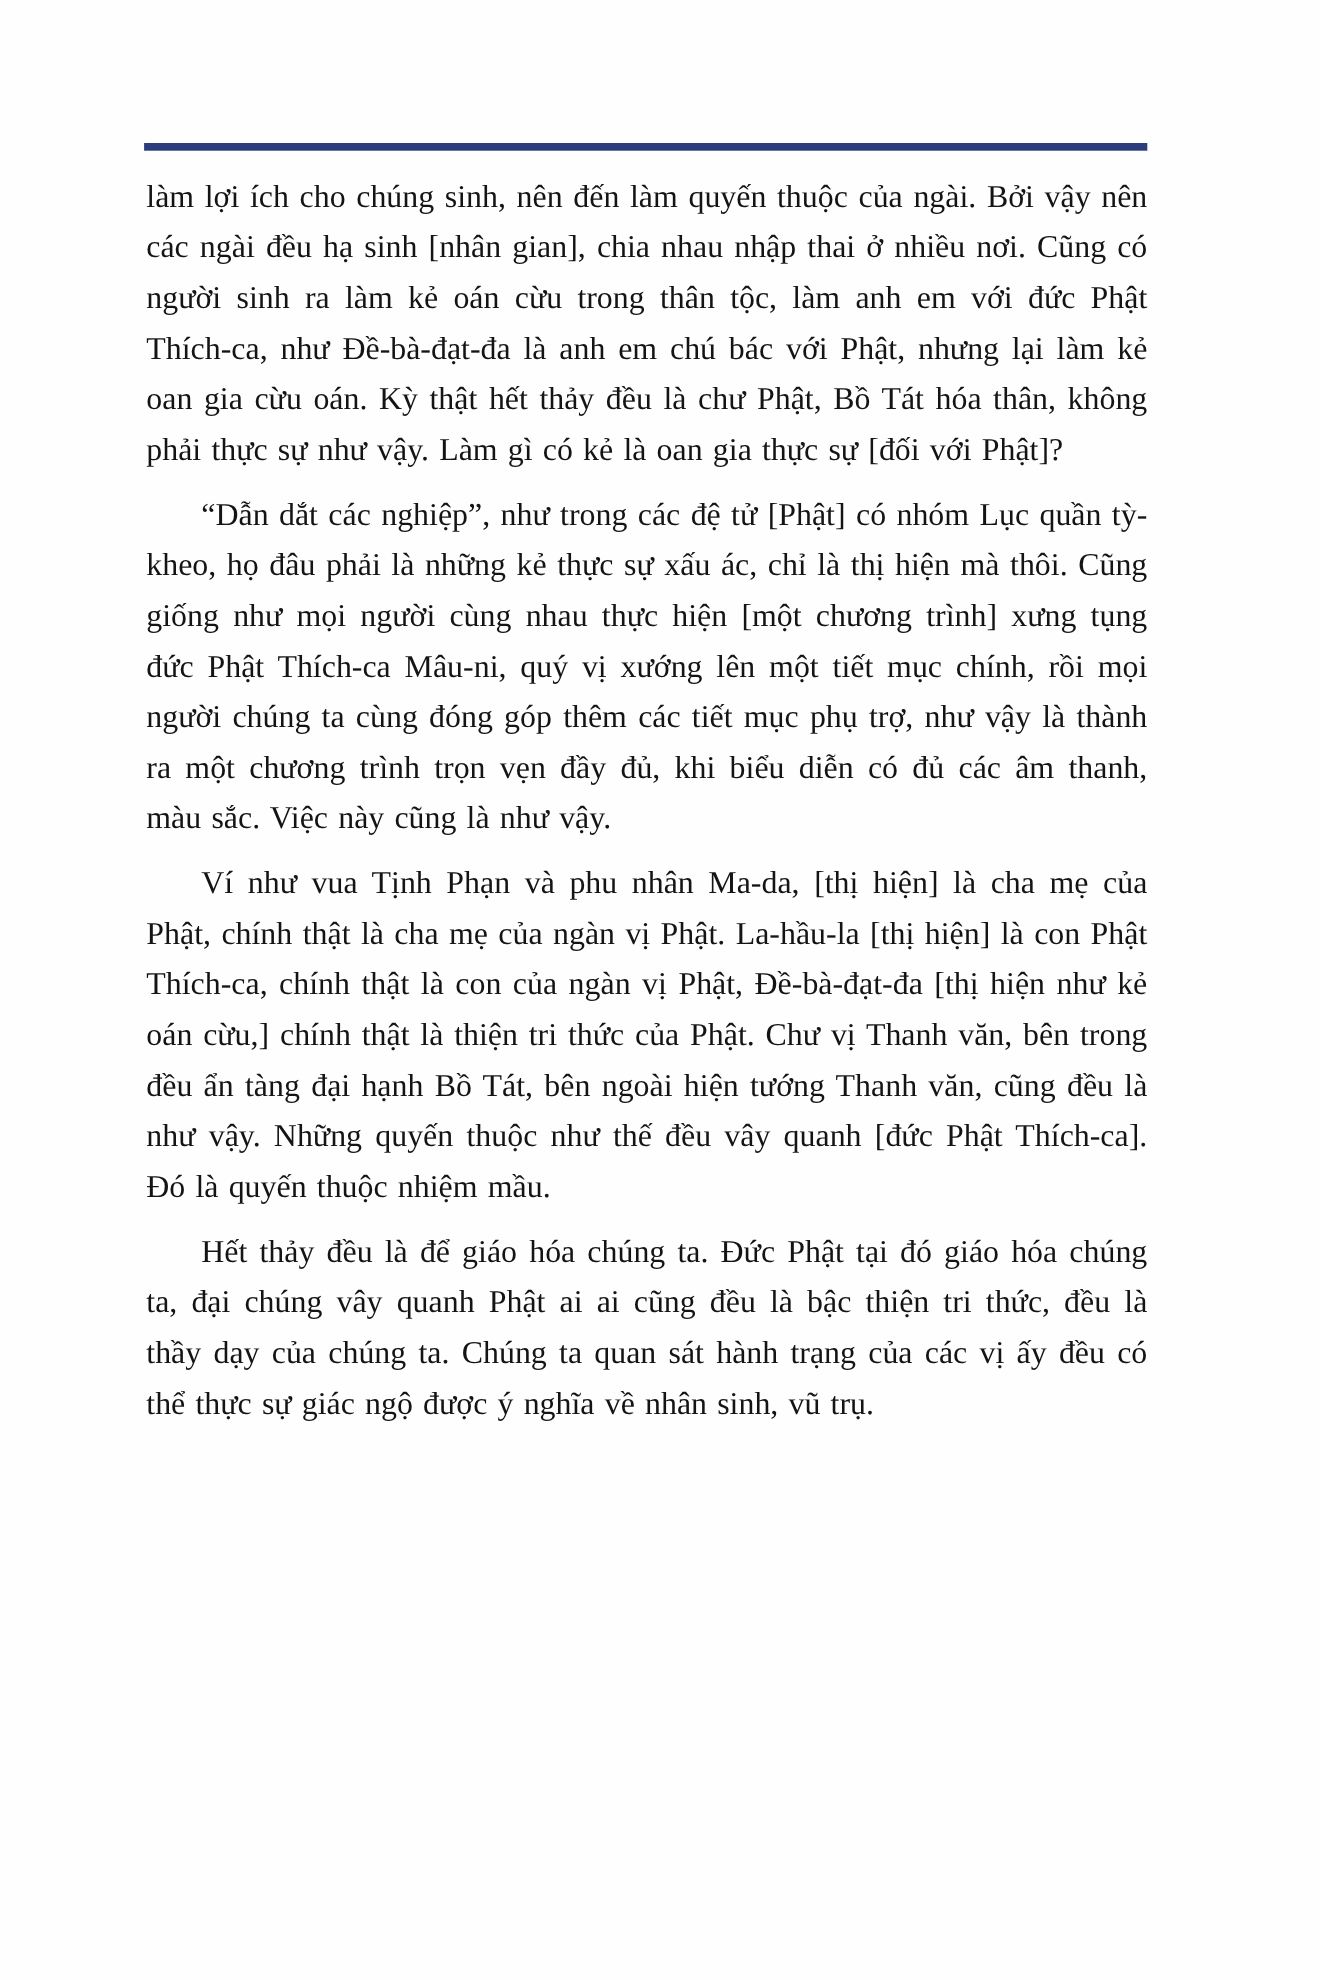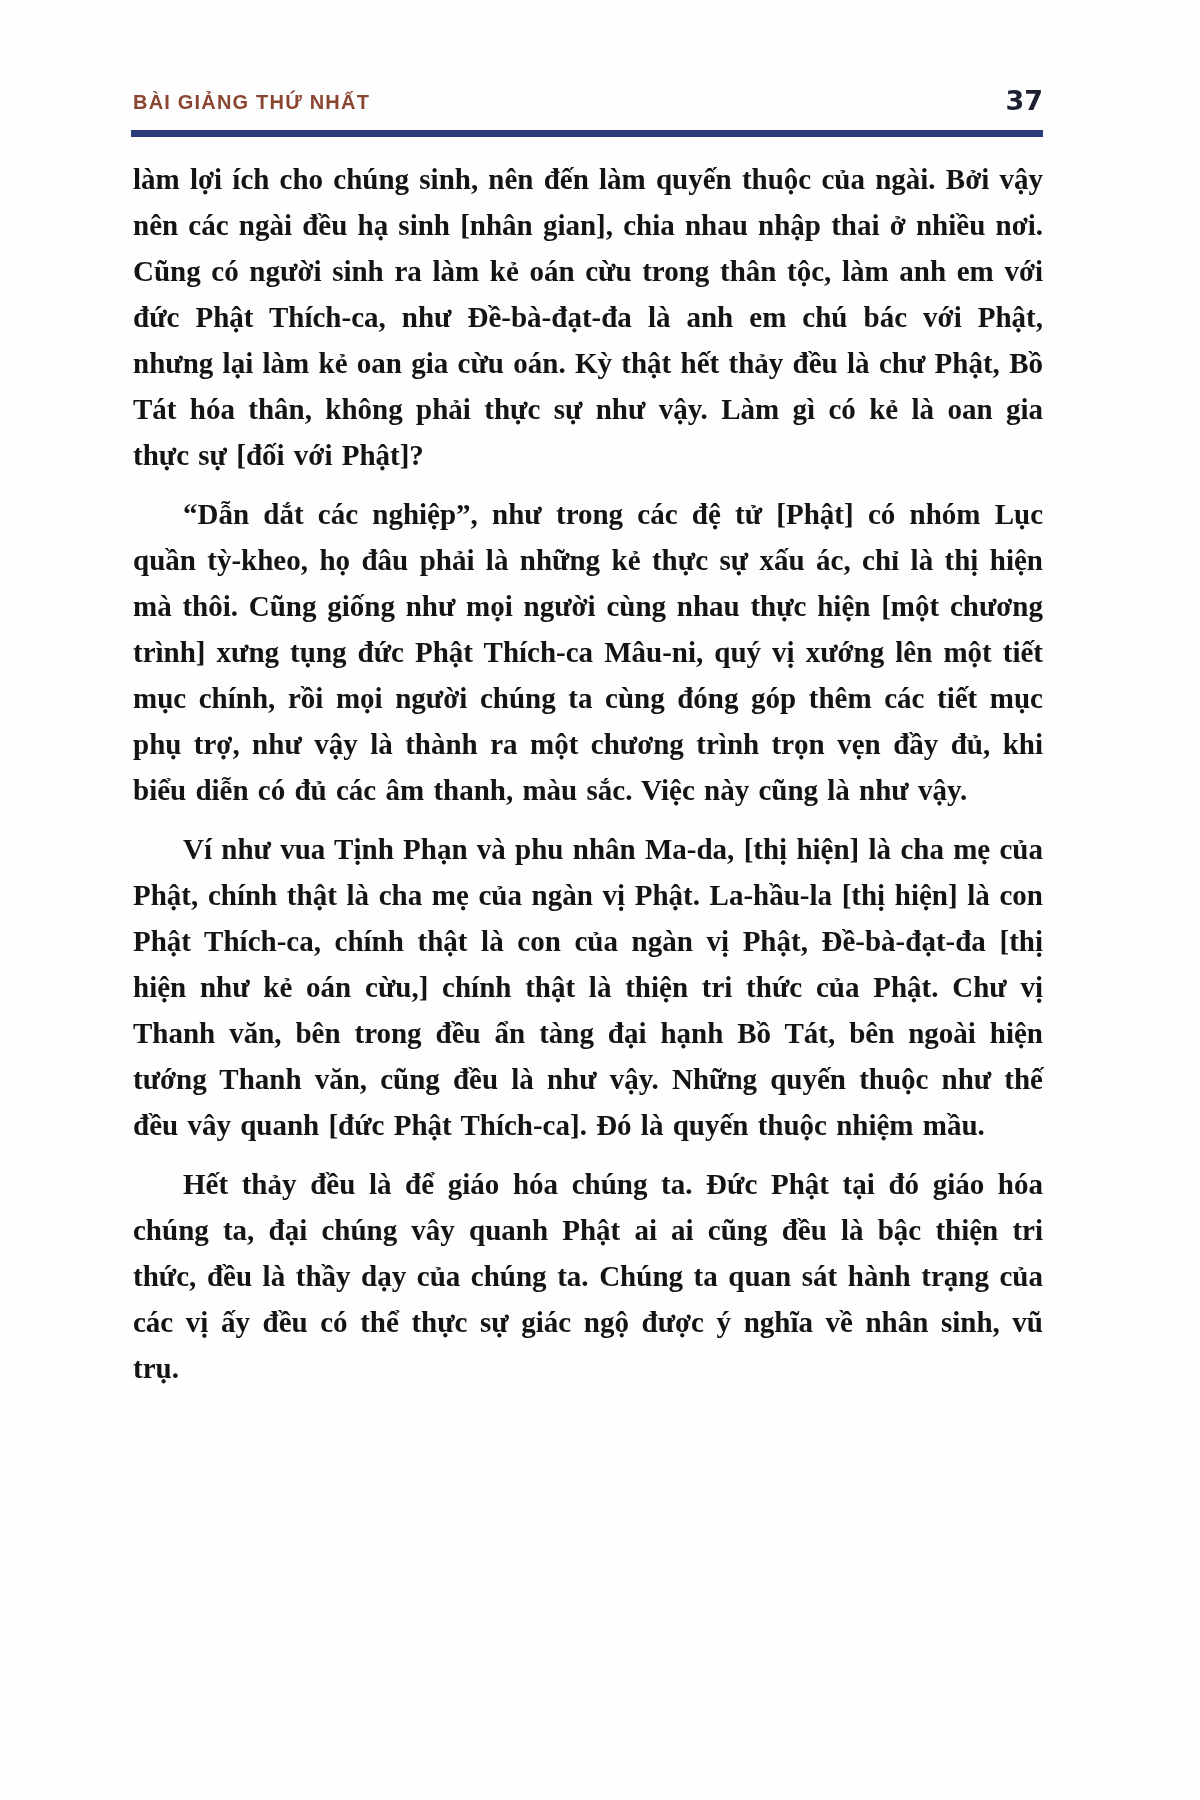--- a/index.html
+++ b/index.html
@@ -54,35 +54,30 @@
     top: 156px;
     width: 910px;
     font-size: 29px;
     line-height: 46px;
     text-align: justify;
     color: #141414;
     word-spacing: 2px;
   }
   .content p {
     margin: 0 0 13px 0;
-    font-weight: bold;
   }
   .content p.indent {
     text-indent: 50px;
   }
 </style>
 </head>
 <body>
 
 <div class="page">
 
-  <div class="running-header">
-    <span class="chapter-title">BÀI GIẢNG THỨ NHẤT</span>
-    <span class="page-number">37</span>
-  </div>
 
   <div class="header-rule"></div>
 
   <div class="content">
     <p>làm lợi ích cho chúng sinh, nên đến làm quyến thuộc của ngài. Bởi vậy nên các ngài đều hạ sinh [nhân gian], chia nhau nhập thai ở nhiều nơi. Cũng có người sinh ra làm kẻ oán cừu trong thân tộc, làm anh em với đức Phật Thích-ca, như Đề-bà-đạt-đa là anh em chú bác với Phật, nhưng lại làm kẻ oan gia cừu oán. Kỳ thật hết thảy đều là chư Phật, Bồ Tát hóa thân, không phải thực sự như vậy. Làm gì có kẻ là oan gia thực sự [đối với Phật]?</p>
     <p class="indent">“Dẫn dắt các nghiệp”, như trong các đệ tử [Phật] có nhóm Lục quần tỳ-kheo, họ đâu phải là những kẻ thực sự xấu ác, chỉ là thị hiện mà thôi. Cũng giống như mọi người cùng nhau thực hiện [một chương trình] xưng tụng đức Phật Thích-ca Mâu-ni, quý vị xướng lên một tiết mục chính, rồi mọi người chúng ta cùng đóng góp thêm các tiết mục phụ trợ, như vậy là thành ra một chương trình trọn vẹn đầy đủ, khi biểu diễn có đủ các âm thanh, màu sắc. Việc này cũng là như vậy.</p>
     <p class="indent">Ví như vua Tịnh Phạn và phu nhân Ma-da, [thị hiện] là cha mẹ của Phật, chính thật là cha mẹ của ngàn vị Phật. La-hầu-la [thị hiện] là con Phật Thích-ca, chính thật là con của ngàn vị Phật, Đề-bà-đạt-đa [thị hiện như kẻ oán cừu,] chính thật là thiện tri thức của Phật. Chư vị Thanh văn, bên trong đều ẩn tàng đại hạnh Bồ Tát, bên ngoài hiện tướng Thanh văn, cũng đều là như vậy. Những quyến thuộc như thế đều vây quanh [đức Phật Thích-ca]. Đó là quyến thuộc nhiệm mầu.</p>
     <p class="indent">Hết thảy đều là để giáo hóa chúng ta. Đức Phật tại đó giáo hóa chúng ta, đại chúng vây quanh Phật ai ai cũng đều là bậc thiện tri thức, đều là thầy dạy của chúng ta. Chúng ta quan sát hành trạng của các vị ấy đều có thể thực sự giác ngộ được ý nghĩa về nhân sinh, vũ trụ.</p>
   </div>
 

